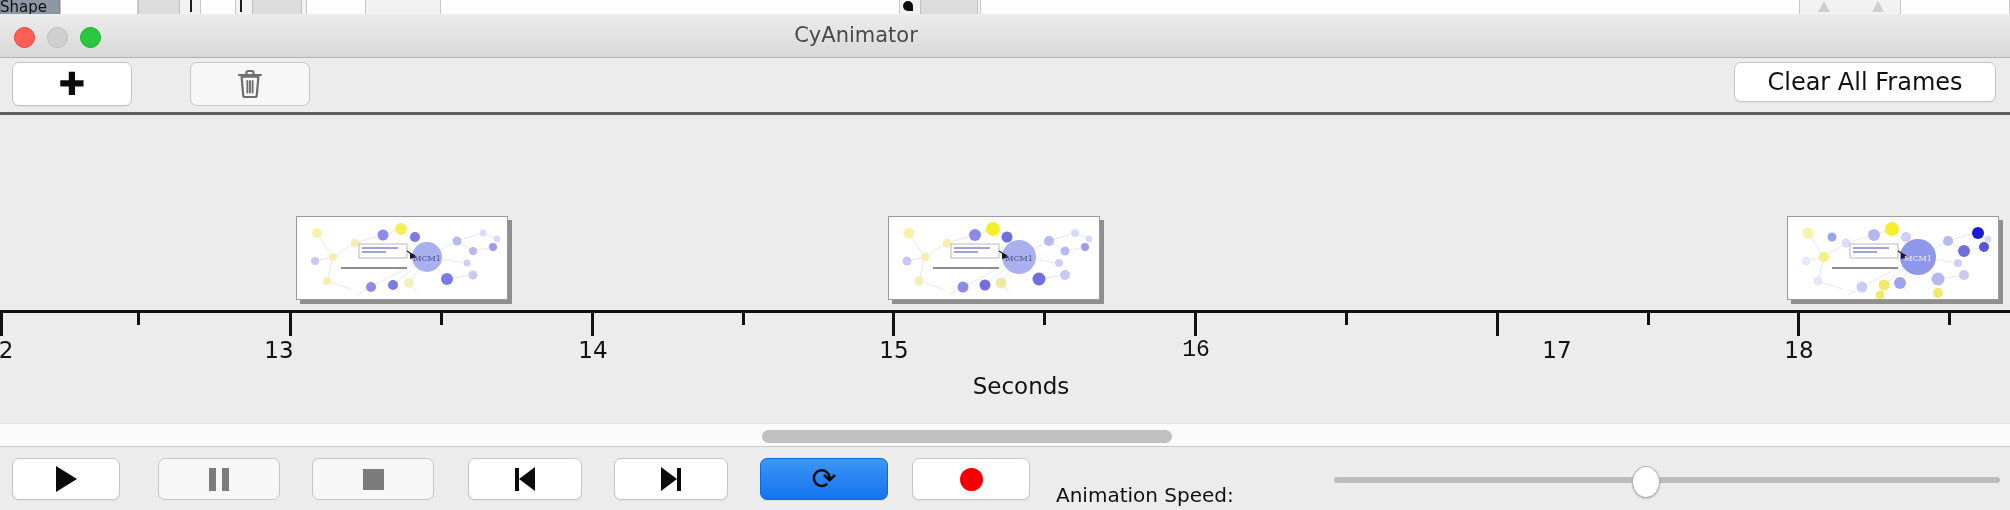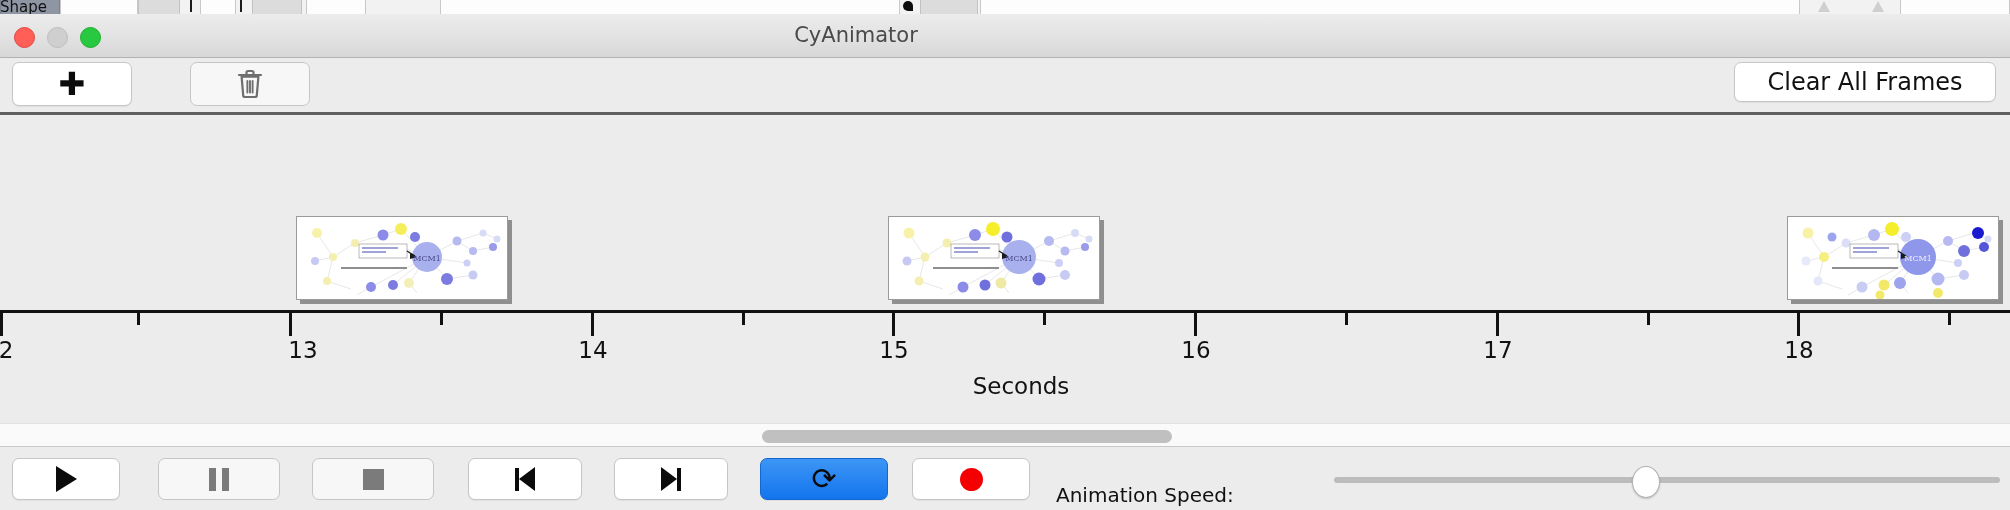--- a/index.html
+++ b/index.html
@@ -522,25 +522,25 @@
     <div class="tick major" style="left:892px;"></div>
     <div class="tick minor" style="left:1043px;"></div>
     <div class="tick major" style="left:1194px;"></div>
     <div class="tick minor" style="left:1345px;"></div>
     <div class="tick major" style="left:1496px;"></div>
     <div class="tick minor" style="left:1647px;"></div>
     <div class="tick major" style="left:1797px;"></div>
     <div class="tick minor" style="left:1948px;"></div>
 
     <div class="tick-label" style="left:6px;">2</div>
-    <div class="tick-label" style="left:303px;">13</div>
+    <div class="tick-label" style="left:279px;">13</div>
     <div class="tick-label" style="left:593px;">14</div>
     <div class="tick-label" style="left:894px;">15</div>
-    <div class="tick-label" style="left:1196px;">16</div>
-    <div class="tick-label" style="left:1498px;">17</div>
+    <div class="tick-label" style="left:1196px;font-family:Liberation Mono, monospace;">16</div>
+    <div class="tick-label" style="left:1557px;">17</div>
     <div class="tick-label" style="left:1799px;">18</div>
 
     <div class="axis-title">Seconds</div>
   </div>
 
   <div class="hscroll">
     <div class="hscroll-thumb"></div>
   </div>
 
   <div class="transport">

